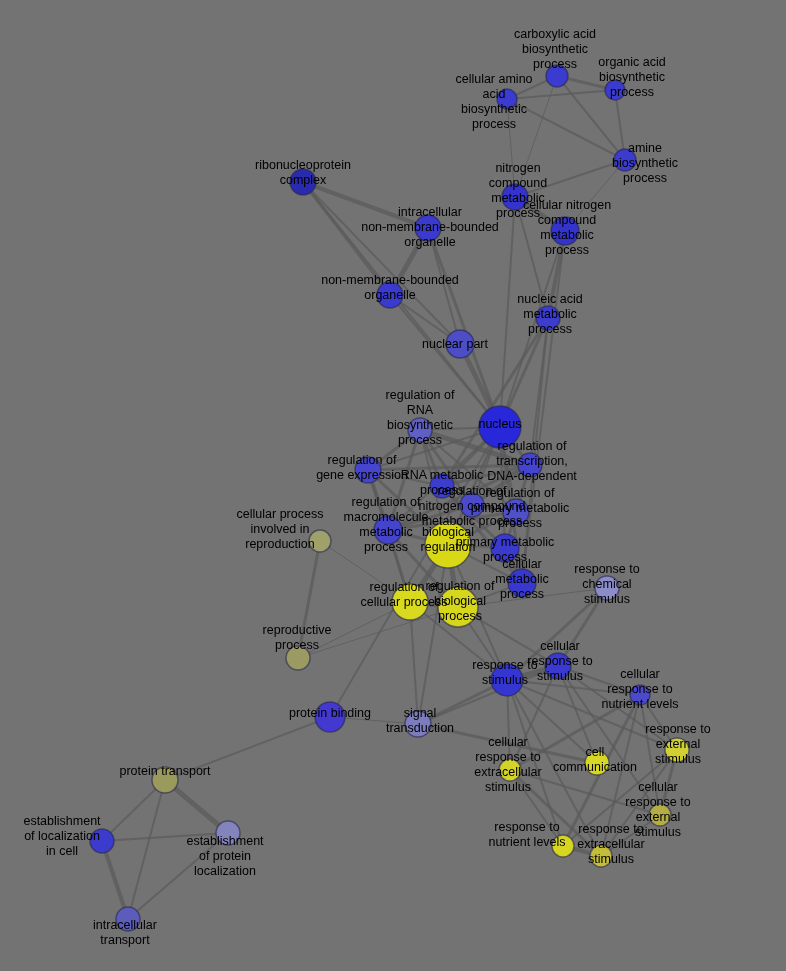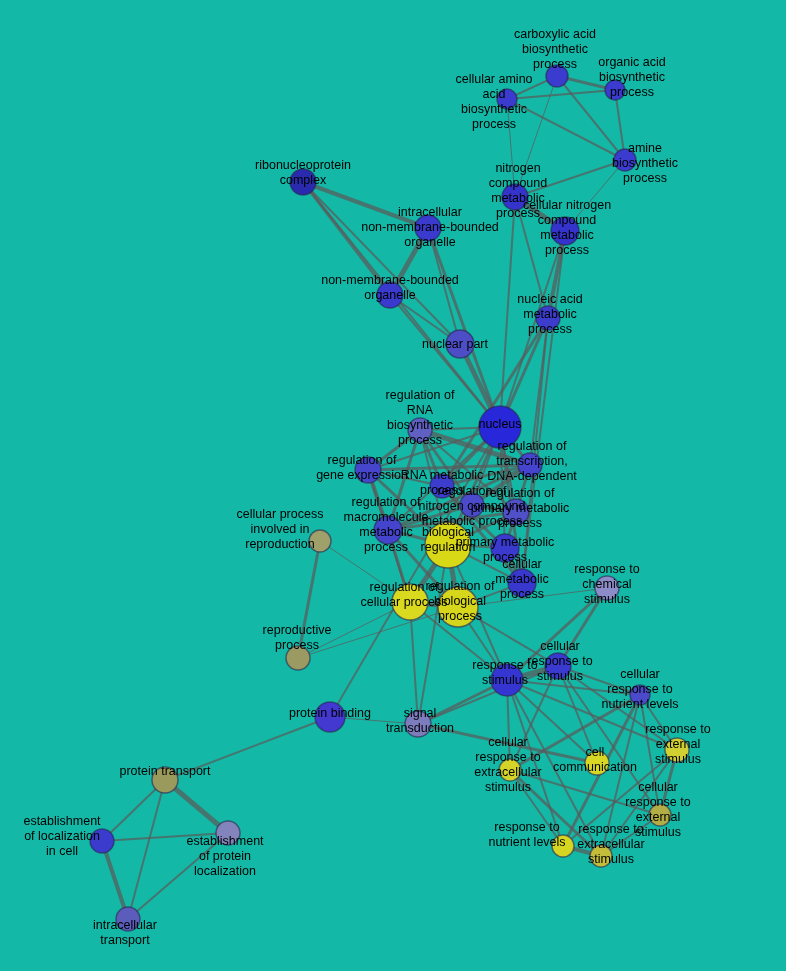--- a/index.html
+++ b/index.html
@@ -1,16 +1,16 @@
 <!DOCTYPE html>
 <html><head>
 <meta charset="utf-8">
 <style>
   html,body{margin:0;padding:0;background:#ffffff;}
-  #stage{position:relative;width:786px;height:971px;background:#14b8a6;overflow:hidden;}
+  #stage{position:relative;width:786px;height:971px;background:#737373;overflow:hidden;}
   svg{display:block;}
   text{font-family:"Liberation Sans","DejaVu Sans",sans-serif;font-size:12.5px;fill:#000000;}
   circle.node{stroke:#26264d;stroke-opacity:.6;stroke-width:1.5;}
   line.edge{stroke-linecap:round;}
 </style>
 </head>
 <body>
 
 <div id="stage">
   <svg width="786" height="971" viewBox="0 0 786 971">

